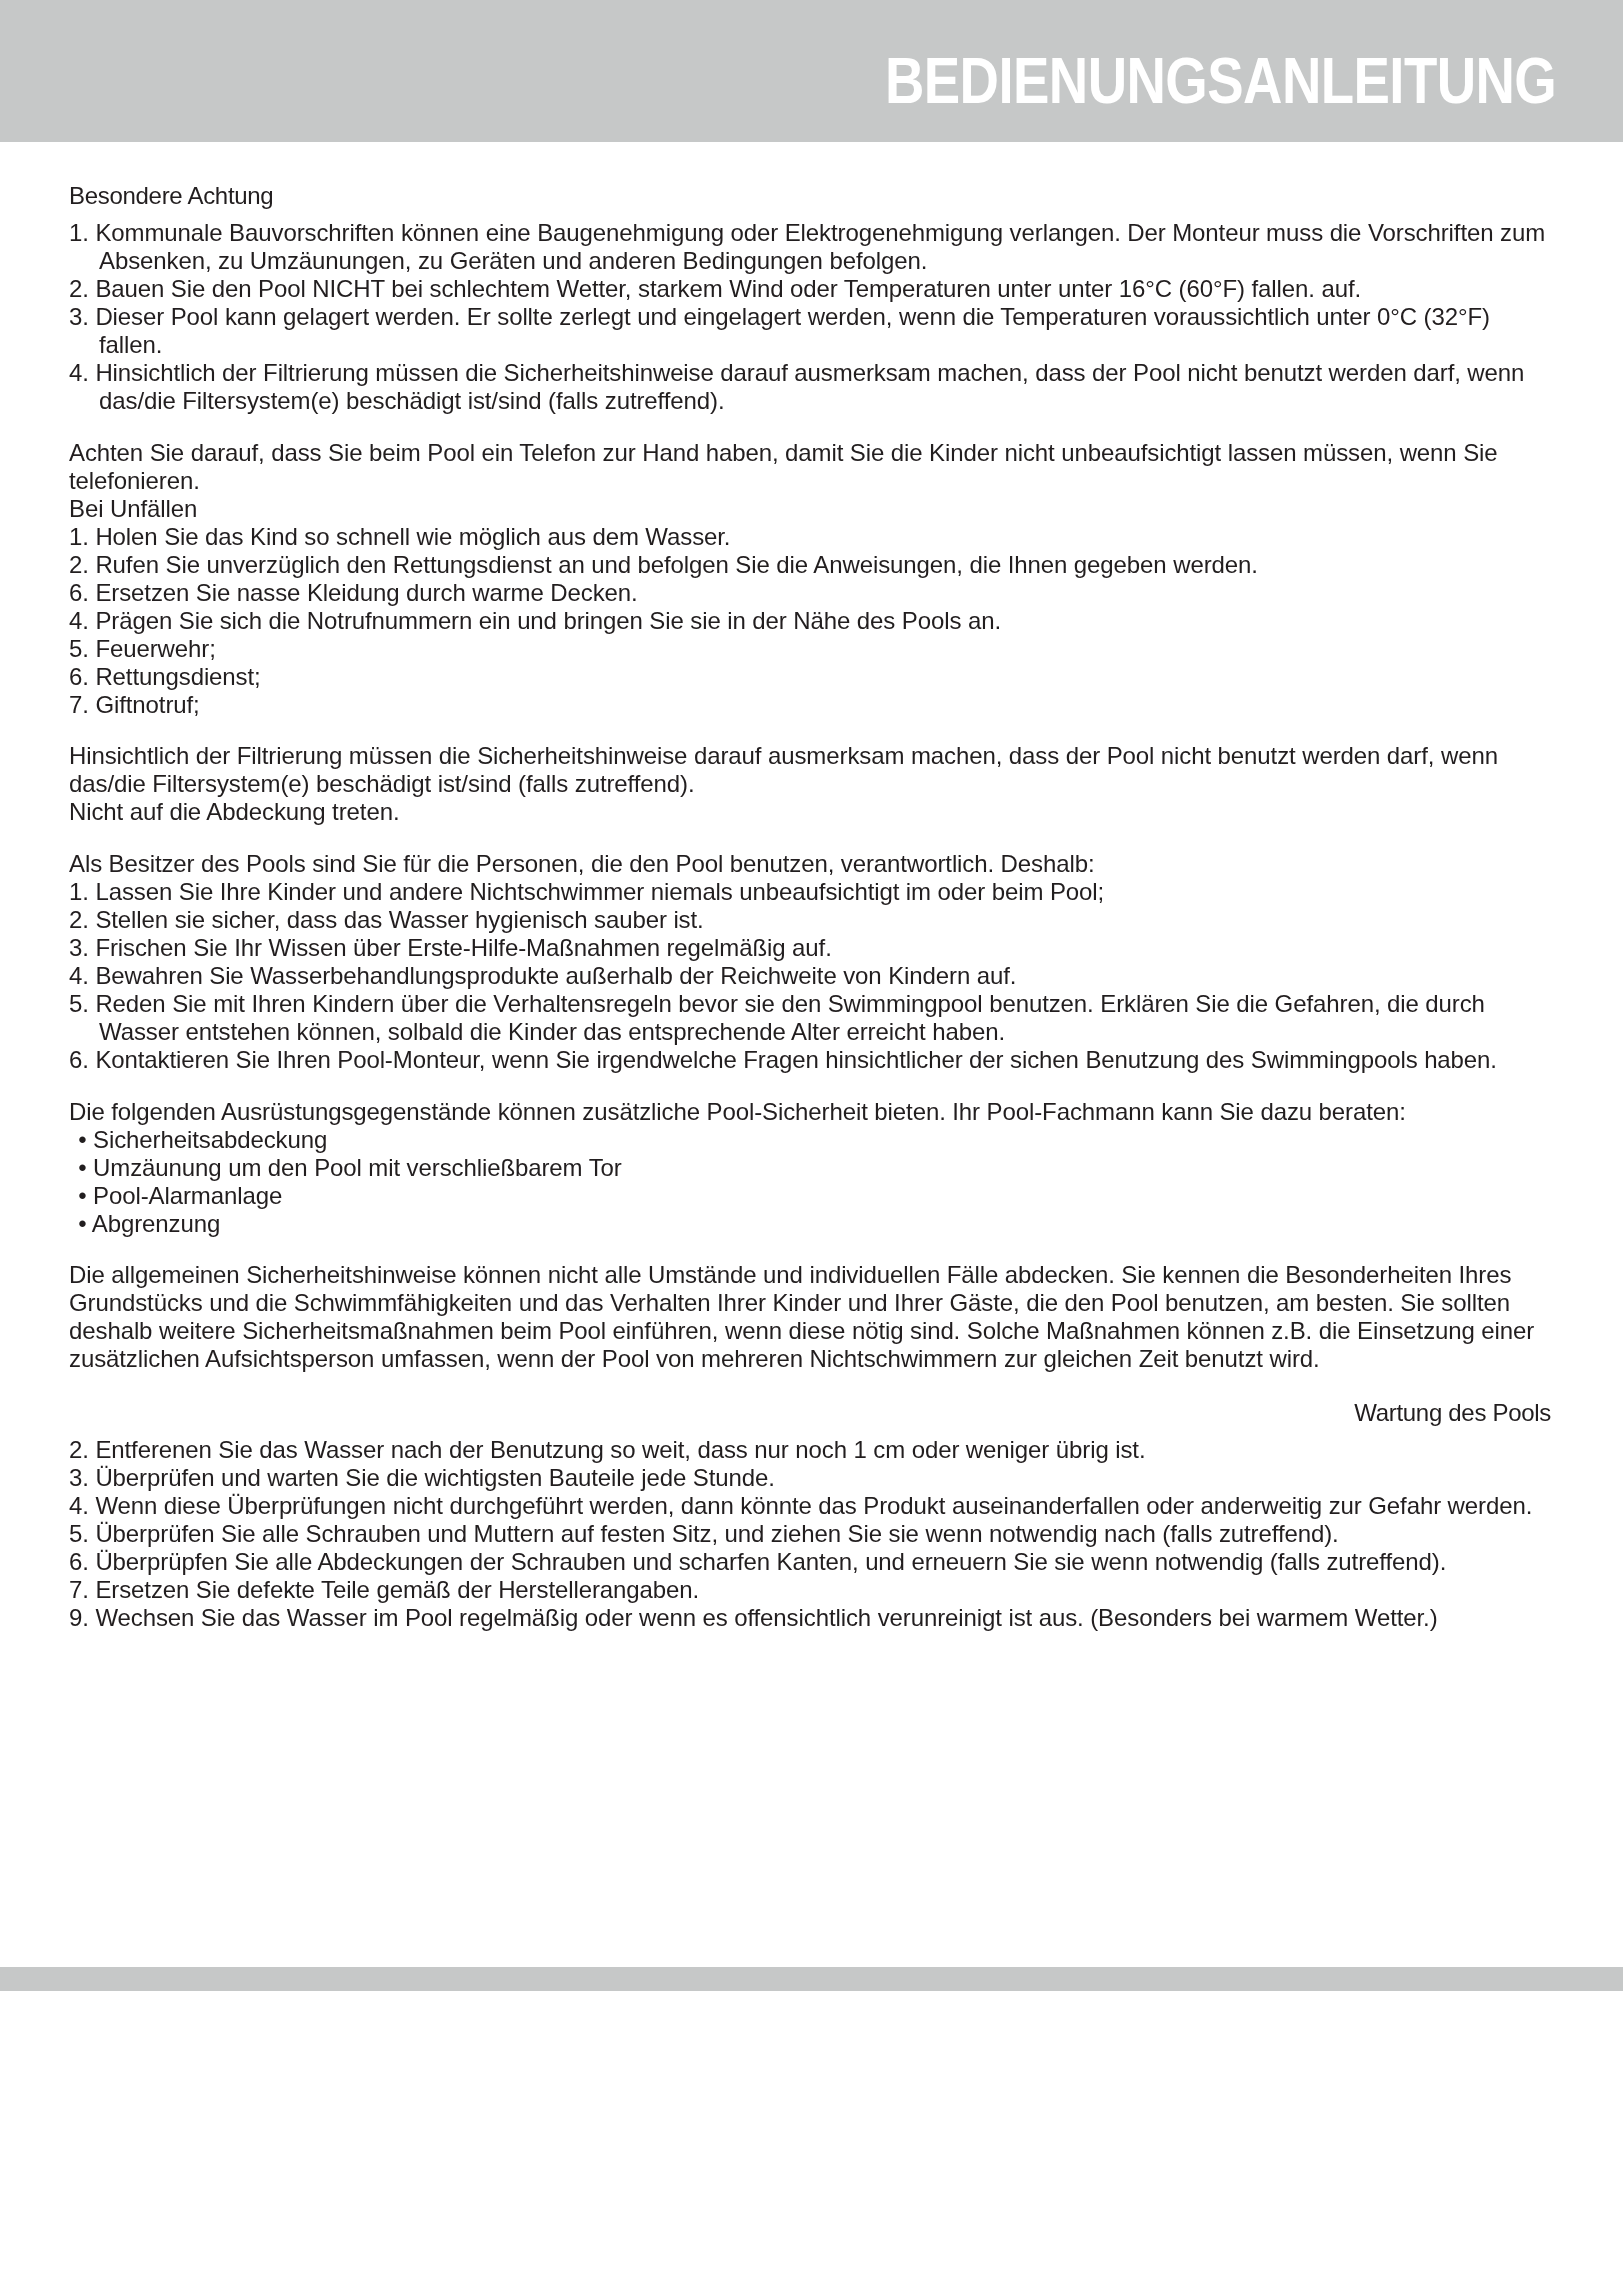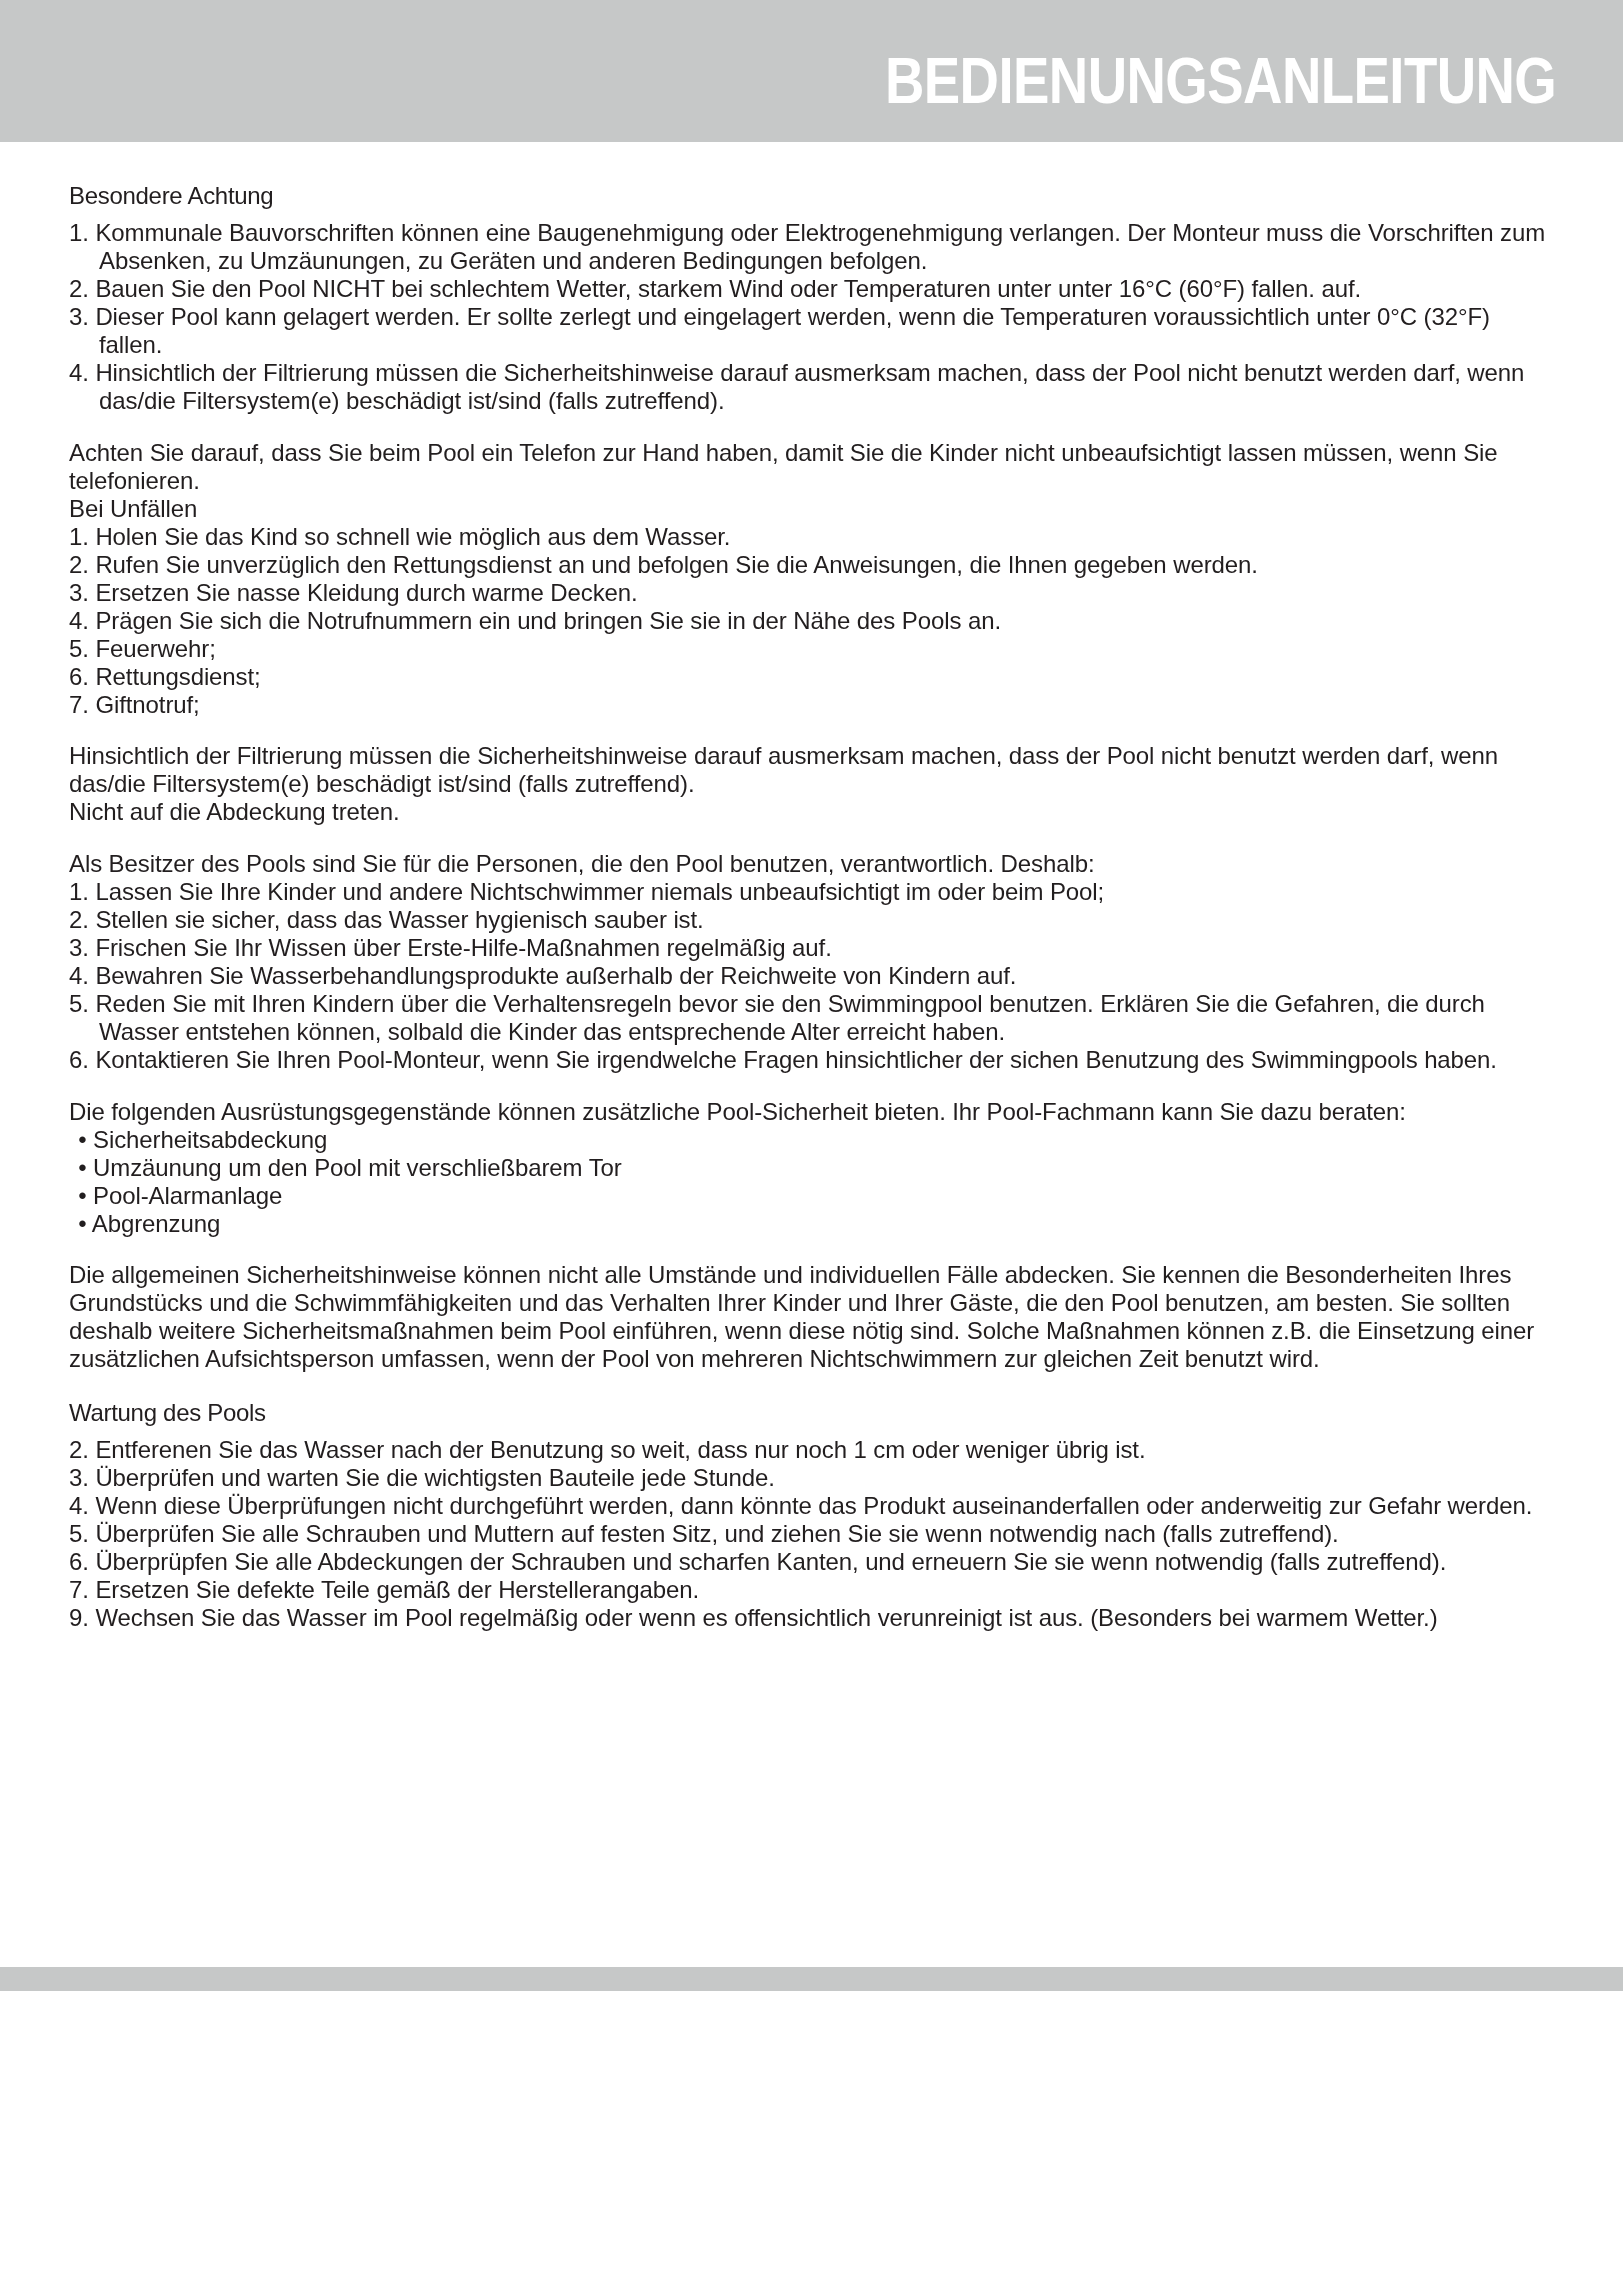--- a/index.html
+++ b/index.html
@@ -42,21 +42,21 @@
     padding:0 72px 0 69px;
   }
   h1,h2{
     font-size:24px;
     font-weight:400;
     line-height:37px;
     margin:0;
     letter-spacing:-0.3px;
   }
   h1{margin:35px 0 5.2px 0;}
-  h2{margin:21px 0 5.2px 0;}
+  h2{margin:21px 0 5.2px 0;text-align:right;}
   p{
     margin:0;
     font-size:24px;
     line-height:28px;
     letter-spacing:-0.1px;
   }
   .gap{margin-top:23.6px;}
   .hang{padding-left:30px; text-indent:-30px;}
   .bullet{padding-left:9.2px;}
   .page-number{
@@ -82,21 +82,21 @@
     <h1>Besondere Achtung</h1>
     <p class="li hang">1. Kommunale Bauvorschriften können eine Baugenehmigung oder Elektrogenehmigung verlangen. Der Monteur muss die Vorschriften zum Absenken, zu Umzäunungen, zu Geräten und anderen Bedingungen befolgen.</p>
     <p class="li hang">2. Bauen Sie den Pool NICHT bei schlechtem Wetter, starkem Wind oder Temperaturen unter unter 16°C (60°F) fallen. auf.</p>
     <p class="li hang">3. Dieser Pool kann gelagert werden. Er sollte zerlegt und eingelagert werden, wenn die Temperaturen voraussichtlich unter 0°C (32°F) fallen.</p>
     <p class="li hang">4. Hinsichtlich der Filtrierung müssen die Sicherheitshinweise darauf ausmerksam machen, dass der Pool nicht benutzt werden darf, wenn das/die Filtersystem(e) beschädigt ist/sind (falls zutreffend).</p>
 
     <p class="para gap">Achten Sie darauf, dass Sie beim Pool ein Telefon zur Hand haben, damit Sie die Kinder nicht unbeaufsichtigt lassen müssen, wenn Sie telefonieren.</p>
     <p class="para">Bei Unfällen</p>
     <p class="li hang">1. Holen Sie das Kind so schnell wie möglich aus dem Wasser.</p>
     <p class="li hang">2. Rufen Sie unverzüglich den Rettungsdienst an und befolgen Sie die Anweisungen, die Ihnen gegeben werden.</p>
-    <p class="li hang">3. Ersetzen Sie nasse Kleidung durch warme Decken.</p>
+    <p class="li hang">6. Ersetzen Sie nasse Kleidung durch warme Decken.</p>
     <p class="li hang">4. Prägen Sie sich die Notrufnummern ein und bringen Sie sie in der Nähe des Pools an.</p>
     <p class="li hang">5. Feuerwehr;</p>
     <p class="li hang">6. Rettungsdienst;</p>
     <p class="li hang">7. Giftnotruf;</p>
 
     <p class="para gap">Hinsichtlich der Filtrierung müssen die Sicherheitshinweise darauf ausmerksam machen, dass der Pool nicht benutzt werden darf, wenn das/die Filtersystem(e) beschädigt ist/sind (falls zutreffend).</p>
     <p class="para">Nicht auf die Abdeckung treten.</p>
 
     <p class="para gap">Als Besitzer des Pools sind Sie für die Personen, die den Pool benutzen, verantwortlich. Deshalb:</p>
     <p class="li hang">1. Lassen Sie Ihre Kinder und andere Nichtschwimmer niemals unbeaufsichtigt im oder beim Pool;</p>

